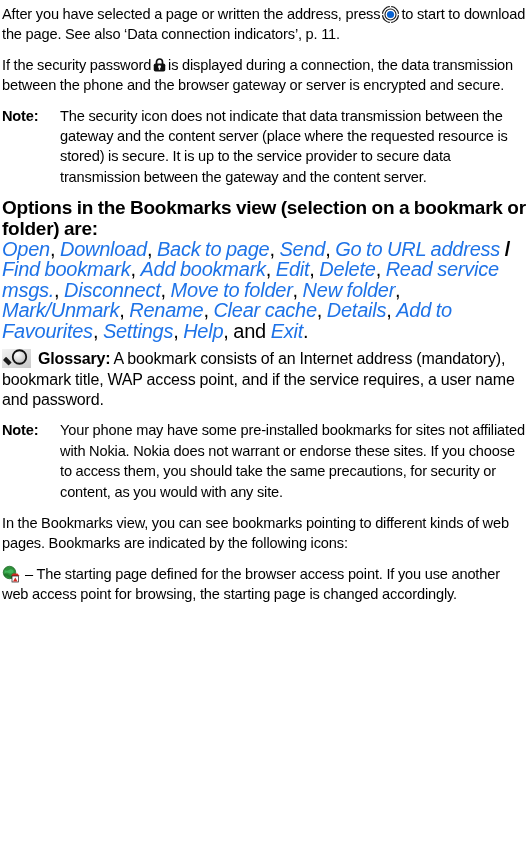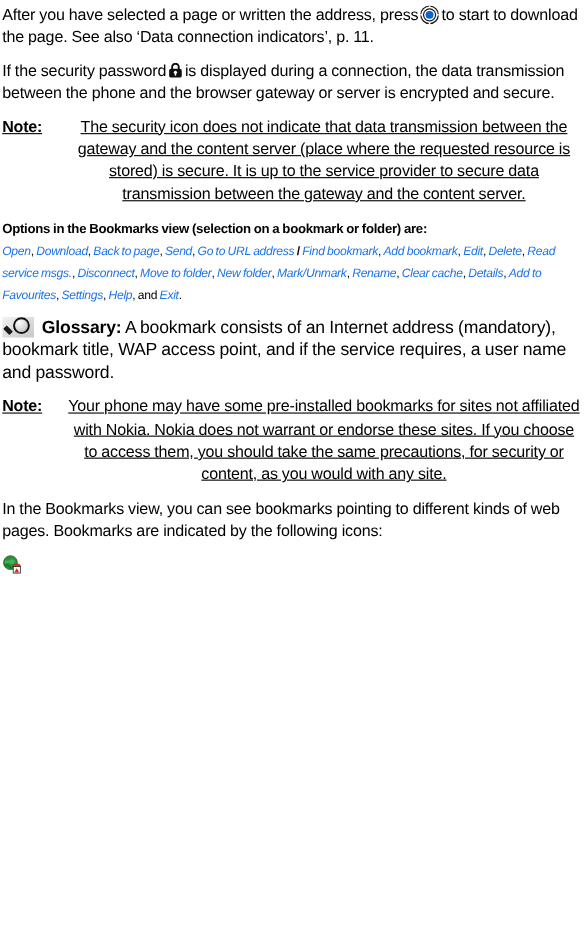--- a/index.html
+++ b/index.html
@@ -34,29 +34,29 @@
   }
   h2.section {
     color: #0f6fe8;
     font-size: 20.5px;
     font-weight: bold;
     line-height: 24px;
     margin: 9px 0 3px 0;
     letter-spacing: -0.3px;
   }
   .intro-bold {
-    font-size: 12px;
+    font-size: 19px;
     line-height: 20.4px;
     font-weight: bold;
     letter-spacing: -0.25px;
     word-spacing: -0.4px;
     margin: 0;
   }
   .options-list {
-    font-size: 11px;
+    font-size: 20px;
     line-height: 20.4px;
     color: #1e73e8;
     font-style: italic;
     margin: 0 18px 8px 0;
     letter-spacing: -0.25px;
     word-spacing: -0.6px;
   }
   .options-list .sep,
   .options-list .plain {
     color: #000000;
@@ -67,37 +67,35 @@
     color: #000000;
     font-style: normal;
     font-weight: bold;
   }
 
   
   .note {
     display: flex;
     margin: 0 0 11px 0;
     align-items: flex-start;
-    text-decoration: underline;
   }
   .note-label {
     font-size: 14.6px;
     line-height: 20.4px;
     font-weight: bold;
     flex: 0 0 auto;
     width: 58px;
     letter-spacing: -0.2px;
   }
   .note-body {
     font-size: 14.6px;
     line-height: 20.4px;
     flex: 1 1 auto;
     letter-spacing: -0.15px;
     word-spacing: -0.2px;
-    text-align: center;
   }
 
   
   .glossary {
     font-size: 16px;
     line-height: 20.4px;
     margin: 0 0 10px 0;
     letter-spacing: -0.15px;
     word-spacing: -0.3px;
   }
@@ -206,15 +204,15 @@
   <p class="body">In the Bookmarks view, you can see bookmarks pointing to different kinds of web pages. Bookmarks are indicated by the following icons:</p>
 
   <p class="body"><span class="icon-inline globehome"><svg viewBox="0 0 36 36" width="18" height="18" xmlns="http://www.w3.org/2000/svg">
         <circle cx="15" cy="15" r="12.5" fill="#2f8f3a"></circle>
         <path d="M5 10 q5 3 9 0 q4 -3 9 1 l0 4 q-5 4 -10 1 q-4 -2 -8 1 z" fill="#3fb55a"></path>
         <path d="M4 18 q6 -2 10 2 q4 4 10 1 l-1 4 q-6 3 -11 -1 q-4 -3 -8 -2 z" fill="#1f7c2c"></path>
         <circle cx="15" cy="15" r="12.5" fill="none" stroke="#1d6b28" stroke-width="1.6"></circle>
         <polygon points="22,17 31,17 35,22 18,22" fill="#d62a22"></polygon>
         <rect x="20" y="22" width="13" height="12" fill="#ffffff" stroke="#1c1c1c" stroke-width="1.4"></rect>
         <polygon points="26.5,25 31,33 22,33" fill="#d62a22"></polygon>
-      </svg></span></p>
+      </svg></span><span id="bookmark-item-text">– The starting page defined for the browser access point. If you use another web access point for browsing, the starting page is changed accordingly.</span></p>
 
 </div>
 
 </body></html>

